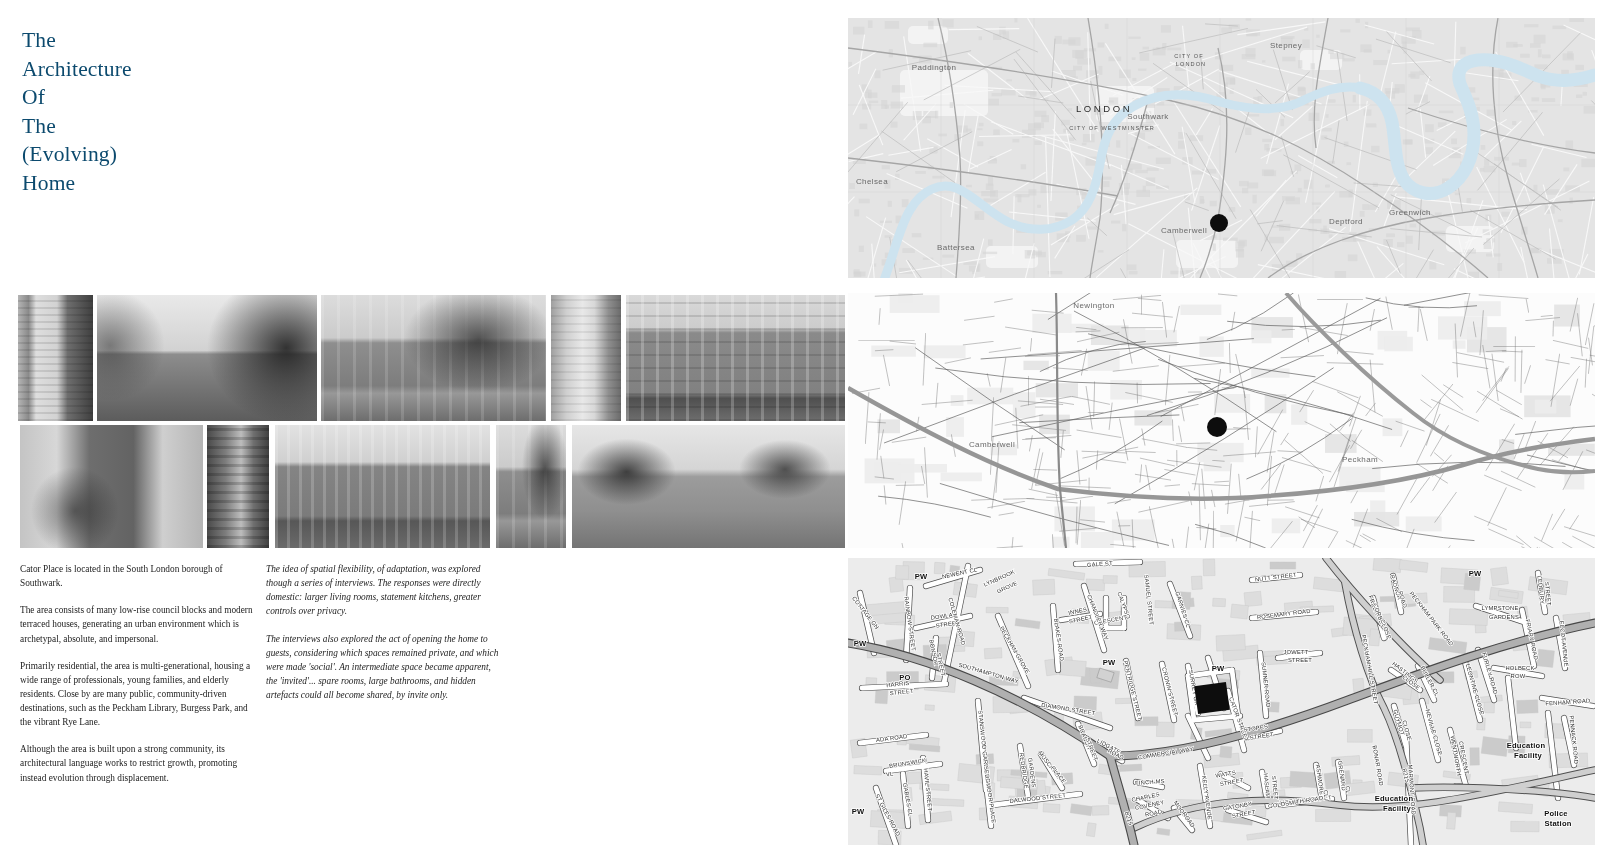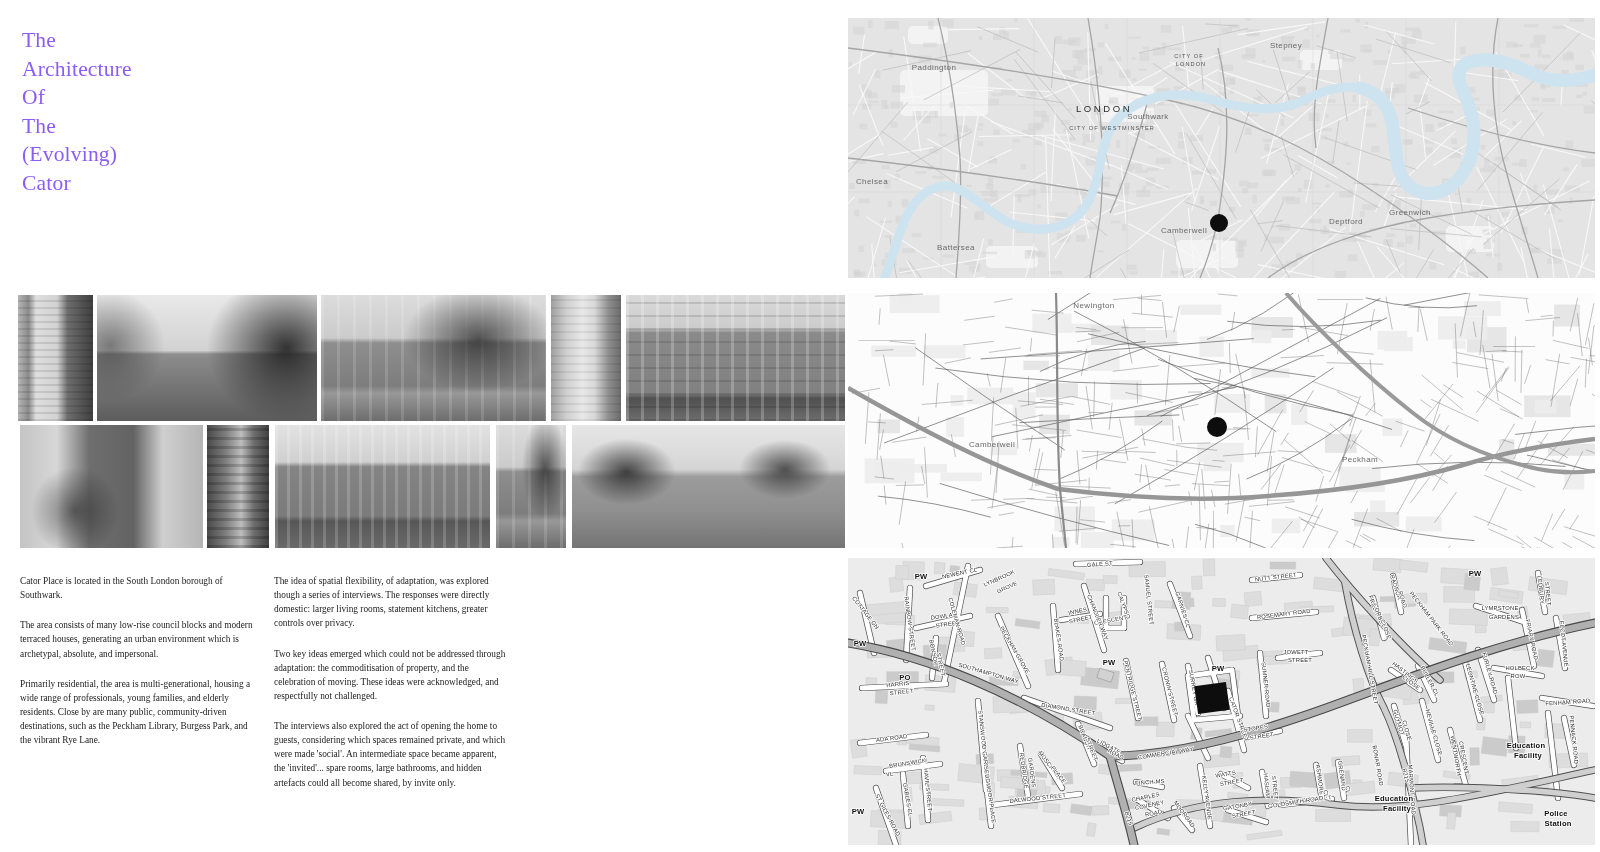--- a/index.html
+++ b/index.html
@@ -1,20 +1,20 @@
 <!DOCTYPE html>
 <html><head>
 <meta charset="utf-8">
 <style>
   html,body{margin:0;padding:0;background:#ffffff;}
   .page{position:relative;width:1600px;height:852px;background:#ffffff;overflow:hidden;
         font-family:"Liberation Serif",serif;color:#1a1a1a;}
   
   .title{position:absolute;left:22px;top:26px;font-size:21.5px;line-height:28.5px;
-         color:#8b5cf6;letter-spacing:.2px;}
+         color:#0c4a6e;letter-spacing:.2px;}
   
   .photo{position:absolute;background-color:#9a9a9a;}
   .ph-r1{top:295px;height:126px;}
   .ph-r2{top:425px;height:123px;}
   .p11{left:18px;width:75px;}
   .p12{left:97px;width:220px;}
   .p13{left:321px;width:225px;}
   .p14{left:551px;width:70px;}
   .p15{left:626px;width:219px;}
   .p21{left:20px;width:183px;}
@@ -49,23 +49,23 @@
       linear-gradient(#d8d8d8,#7c7c7c);}
   .v-pillar{background:
       repeating-linear-gradient(0deg,rgba(0,0,0,.18) 0 3px,rgba(0,0,0,0) 3px 9px),
       linear-gradient(90deg,#4a4a4a 0%,#7d7d7d 30%,#bdbdbd 55%,#6f6f6f 75%,#404040 100%);}
   .v-green{background:
       radial-gradient(30% 45% at 20% 38%,rgba(30,30,30,.8),rgba(30,30,30,0) 60%),
       radial-gradient(28% 40% at 78% 36%,rgba(35,35,35,.75),rgba(35,35,35,0) 60%),
       linear-gradient(#e6e6e6 0%,#d5d5d5 36%,#9c9c9c 42%,#8f8f8f 70%,#747474 100%);}
   
   .col{position:absolute;top:558px;width:236px;font-size:9.3px;line-height:1.52;color:#222;}
-  .col p{margin:16px 0 13px 0;}
+  .col p{margin:4px 0 13px 0;}
   #col1{left:20px;}
-  #col2{left:274px;}
+  #col2{left:266px;font-style:italic;}
   
   .mapbox{position:absolute;left:848px;width:747px;}
   #map1{top:18px;height:260px;}
   #map2{top:293px;height:255px;}
   #map3{top:558px;height:287px;}
   svg{display:block;}
   .mlbl{font-family:"Liberation Sans",sans-serif;font-size:5.8px;fill:#2e2e2e;
         paint-order:stroke;stroke:#ffffff;stroke-width:1.5px;text-anchor:middle;letter-spacing:.2px;}
   .mlbl.b{font-size:7.6px;font-weight:700;fill:#0f0f0f;}
   .mlbl.area{font-size:8px;fill:#6a6a6a;stroke:none;letter-spacing:.4px;}
@@ -80,44 +80,44 @@
 <body>
 
 <div class="page">
 
   <div class="title">
     <div>The</div>
     <div>Architecture</div>
     <div>Of</div>
     <div>The</div>
     <div>(Evolving)</div>
-    <div>Cator</div>
+    <div>Home</div>
   </div>
 
   <div>
     <div class="photo ph-r1 p11 v-door" title="gated doorway with ironwork"></div>
     <div class="photo ph-r1 p12 v-street" title="residential street with parked cars and trees"></div>
     <div class="photo ph-r1 p13 v-house" title="low-rise brick flats behind trees"></div>
     <div class="photo ph-r1 p14 v-door2" title="front door detail with square windows"></div>
     <div class="photo ph-r1 p15 v-brick" title="brick council block with cars passing"></div>
     <div class="photo ph-r2 p21 v-house2" title="terraced house with garage and wheelie bins"></div>
     <div class="photo ph-r2 p22 v-pillar" title="brick pillar and garden wall detail"></div>
     <div class="photo ph-r2 p23 v-brick2" title="terraced houses with street parking"></div>
     <div class="photo ph-r2 p24 v-house" title="narrow terraced house facade"></div>
     <div class="photo ph-r2 p25 v-green" title="green open space with trees and housing"></div>
   </div>
 
   <div class="col" id="col1">
       <p>Cator Place is located in the South London borough of Southwark.</p>
       <p>The area consists of many low-rise council blocks and modern terraced houses, generating an urban environment which is archetypal, absolute, and impersonal.</p>
       <p>Primarily residential, the area is multi-generational, housing a wide range of professionals, young families, and elderly residents. Close by are many public, community-driven destinations, such as the Peckham Library, Burgess Park, and the vibrant Rye Lane.</p>
+      <p>Although the area is built upon a strong community, its architectural language works to restrict growth, promoting instead evolution through displacement.</p>
     </div>
   <div class="col" id="col2">
       <p>The idea of spatial flexibility, of adaptation, was explored though a series of interviews. The responses were directly domestic: larger living rooms, statement kitchens, greater controls over privacy.</p>
-      <p>Two key ideas emerged which could not be addressed through adaptation: the commoditisation of property, and the celebration of moving. These ideas were acknowledged, and respectfully not challenged.</p>
       <p>The interviews also explored the act of opening the home to guests, considering which spaces remained private, and which were made 'social'. An intermediate space became apparent, the 'invited'... spare rooms, large bathrooms, and hidden artefacts could all become shared, by invite only.</p>
     </div>
 
   <svg class="mapbox" id="map1" width="747" height="260" viewBox="0 0 747 260">
       <rect x="0" y="0" width="747" height="260" fill="#e4e4e4"></rect>
       <rect x="52" y="52" width="88" height="46" rx="5" fill="#f3f3f3"></rect>
       <rect x="248" y="68" width="58" height="36" rx="5" fill="#f3f3f3"></rect>
       <rect x="328" y="222" width="62" height="28" rx="5" fill="#f3f3f3"></rect>
       <rect x="138" y="228" width="52" height="22" rx="5" fill="#f3f3f3"></rect>
       <rect x="598" y="208" width="48" height="26" rx="5" fill="#f3f3f3"></rect>

